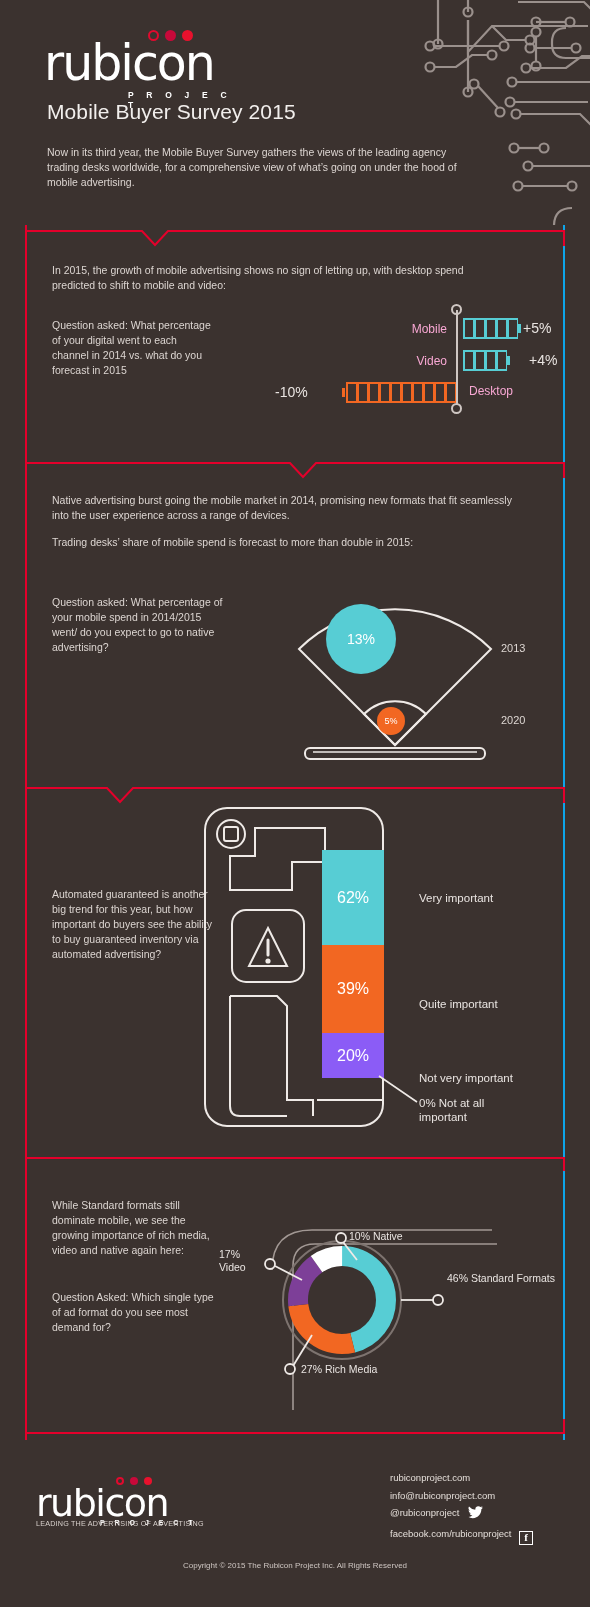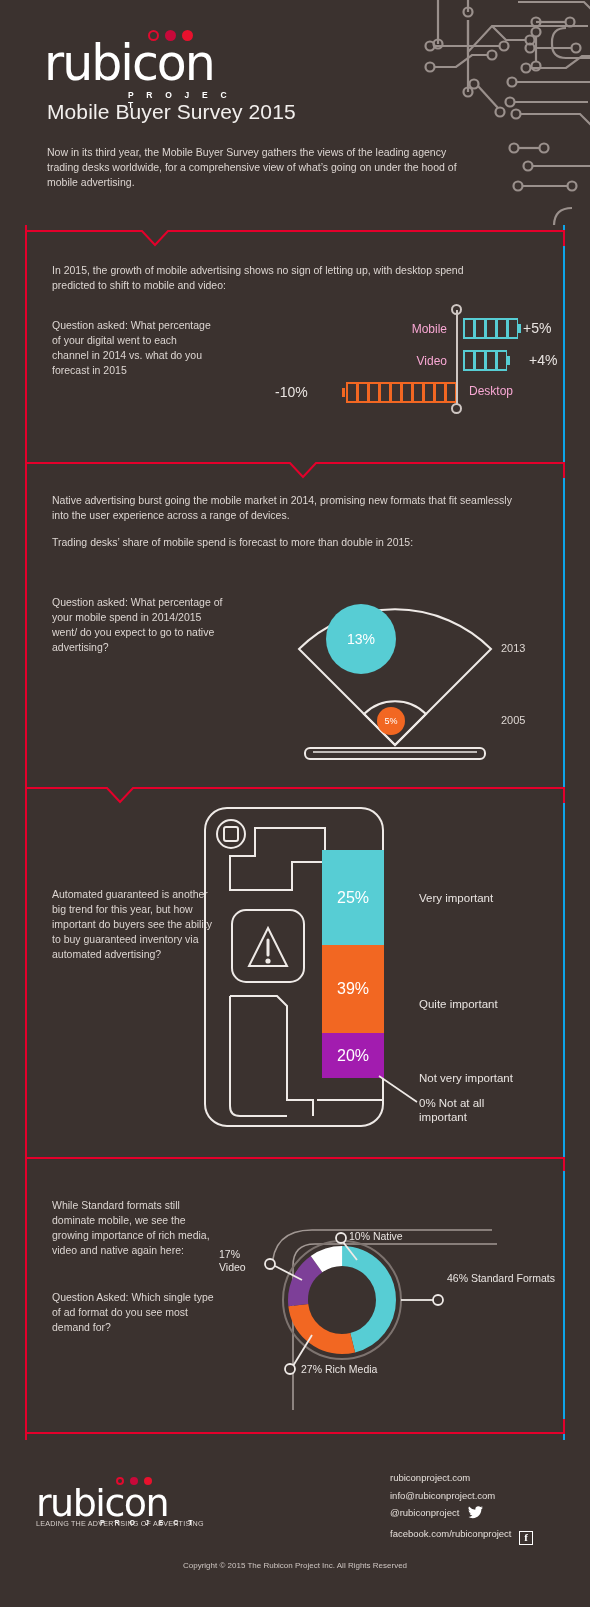--- a/index.html
+++ b/index.html
@@ -231,21 +231,21 @@
             <g stroke="#efeae7" stroke-width="2" fill="none">
               <path d="M168 163 L72 67 A136 136 0 0 1 264 67 L168 163 Z"></path>
               <path d="M168 163 L137 132 A44 44 0 0 1 199 132 L168 163 Z"></path>
               <rect x="78" y="166" width="180" height="11" rx="5"></rect>
               <path d="M86 170 H250" stroke-width="1.4"></path>
             </g>
           </svg>
           <div class="bubble" style="left:99px;top:22px;width:70px;height:70px;background:#57cdd4;font-size:14px;">13%</div>
           <div class="bubble" style="left:150px;top:125px;width:28px;height:28px;background:#f26722;font-size:9px;">5%</div>
           <div class="fan-label" style="left:274px;top:60px;">2013</div>
-          <div class="fan-label" style="left:274px;top:132px;">2005</div>
+          <div class="fan-label" style="left:274px;top:132px;">2020</div>
         </div>
       </div>
     </div>
 
     <div class="panel" id="panel3">
       <svg class="edge-top" viewBox="0 0 540 22" preserveAspectRatio="none">
         <path d="M1 21 V6 H82 L95 20 L108 6 H539 V21" stroke="#e4002b" stroke-width="2" fill="none"></path>
       </svg>
       <div class="panel-body">
         <div class="qtext" id="p3-q">Automated guaranteed is another big trend for this year, but how important do buyers see the ability to buy guaranteed inventory via automated advertising?</div>
@@ -261,23 +261,23 @@
               <path d="M71 128 L90 166 H52 Z"></path>
               <path d="M71 140 V155" stroke-width="3" stroke-linecap="round"></path>
               <circle cx="71" cy="161" r="1.6" fill="#efeae7"></circle>
               <path d="M33 196 H80 L90 206 V300 H116 V316"></path>
               <path d="M33 196 V306 q0 10 10 10 H90"></path>
               <path d="M120 300 H186"></path>
             </g>
           </svg>
 
           <div class="stack">
-            <div style="height:95px;background:#57cdd4;">25%</div>
+            <div style="height:95px;background:#57cdd4;">62%</div>
             <div style="height:88px;background:#f26722;">39%</div>
-            <div style="height:45px;background:#a21caf;">20%</div>
+            <div style="height:45px;background:#8b5cf6;">20%</div>
           </div>
 
           <div class="leg" style="left:222px;top:92px;">Very important</div>
           <div class="leg" style="left:222px;top:198px;">Quite important</div>
           <div class="leg" style="left:222px;top:272px;">Not very important</div>
 
           <svg width="44" height="34" viewBox="0 0 44 34" style="position:absolute;left:180px;top:274px;">
             <path d="M2 2 L40 28" stroke="#efeae7" stroke-width="1.6" fill="none"></path>
           </svg>
           <div class="leg" style="left:222px;top:296px;width:110px;line-height:14px;">0% Not at all important</div>

